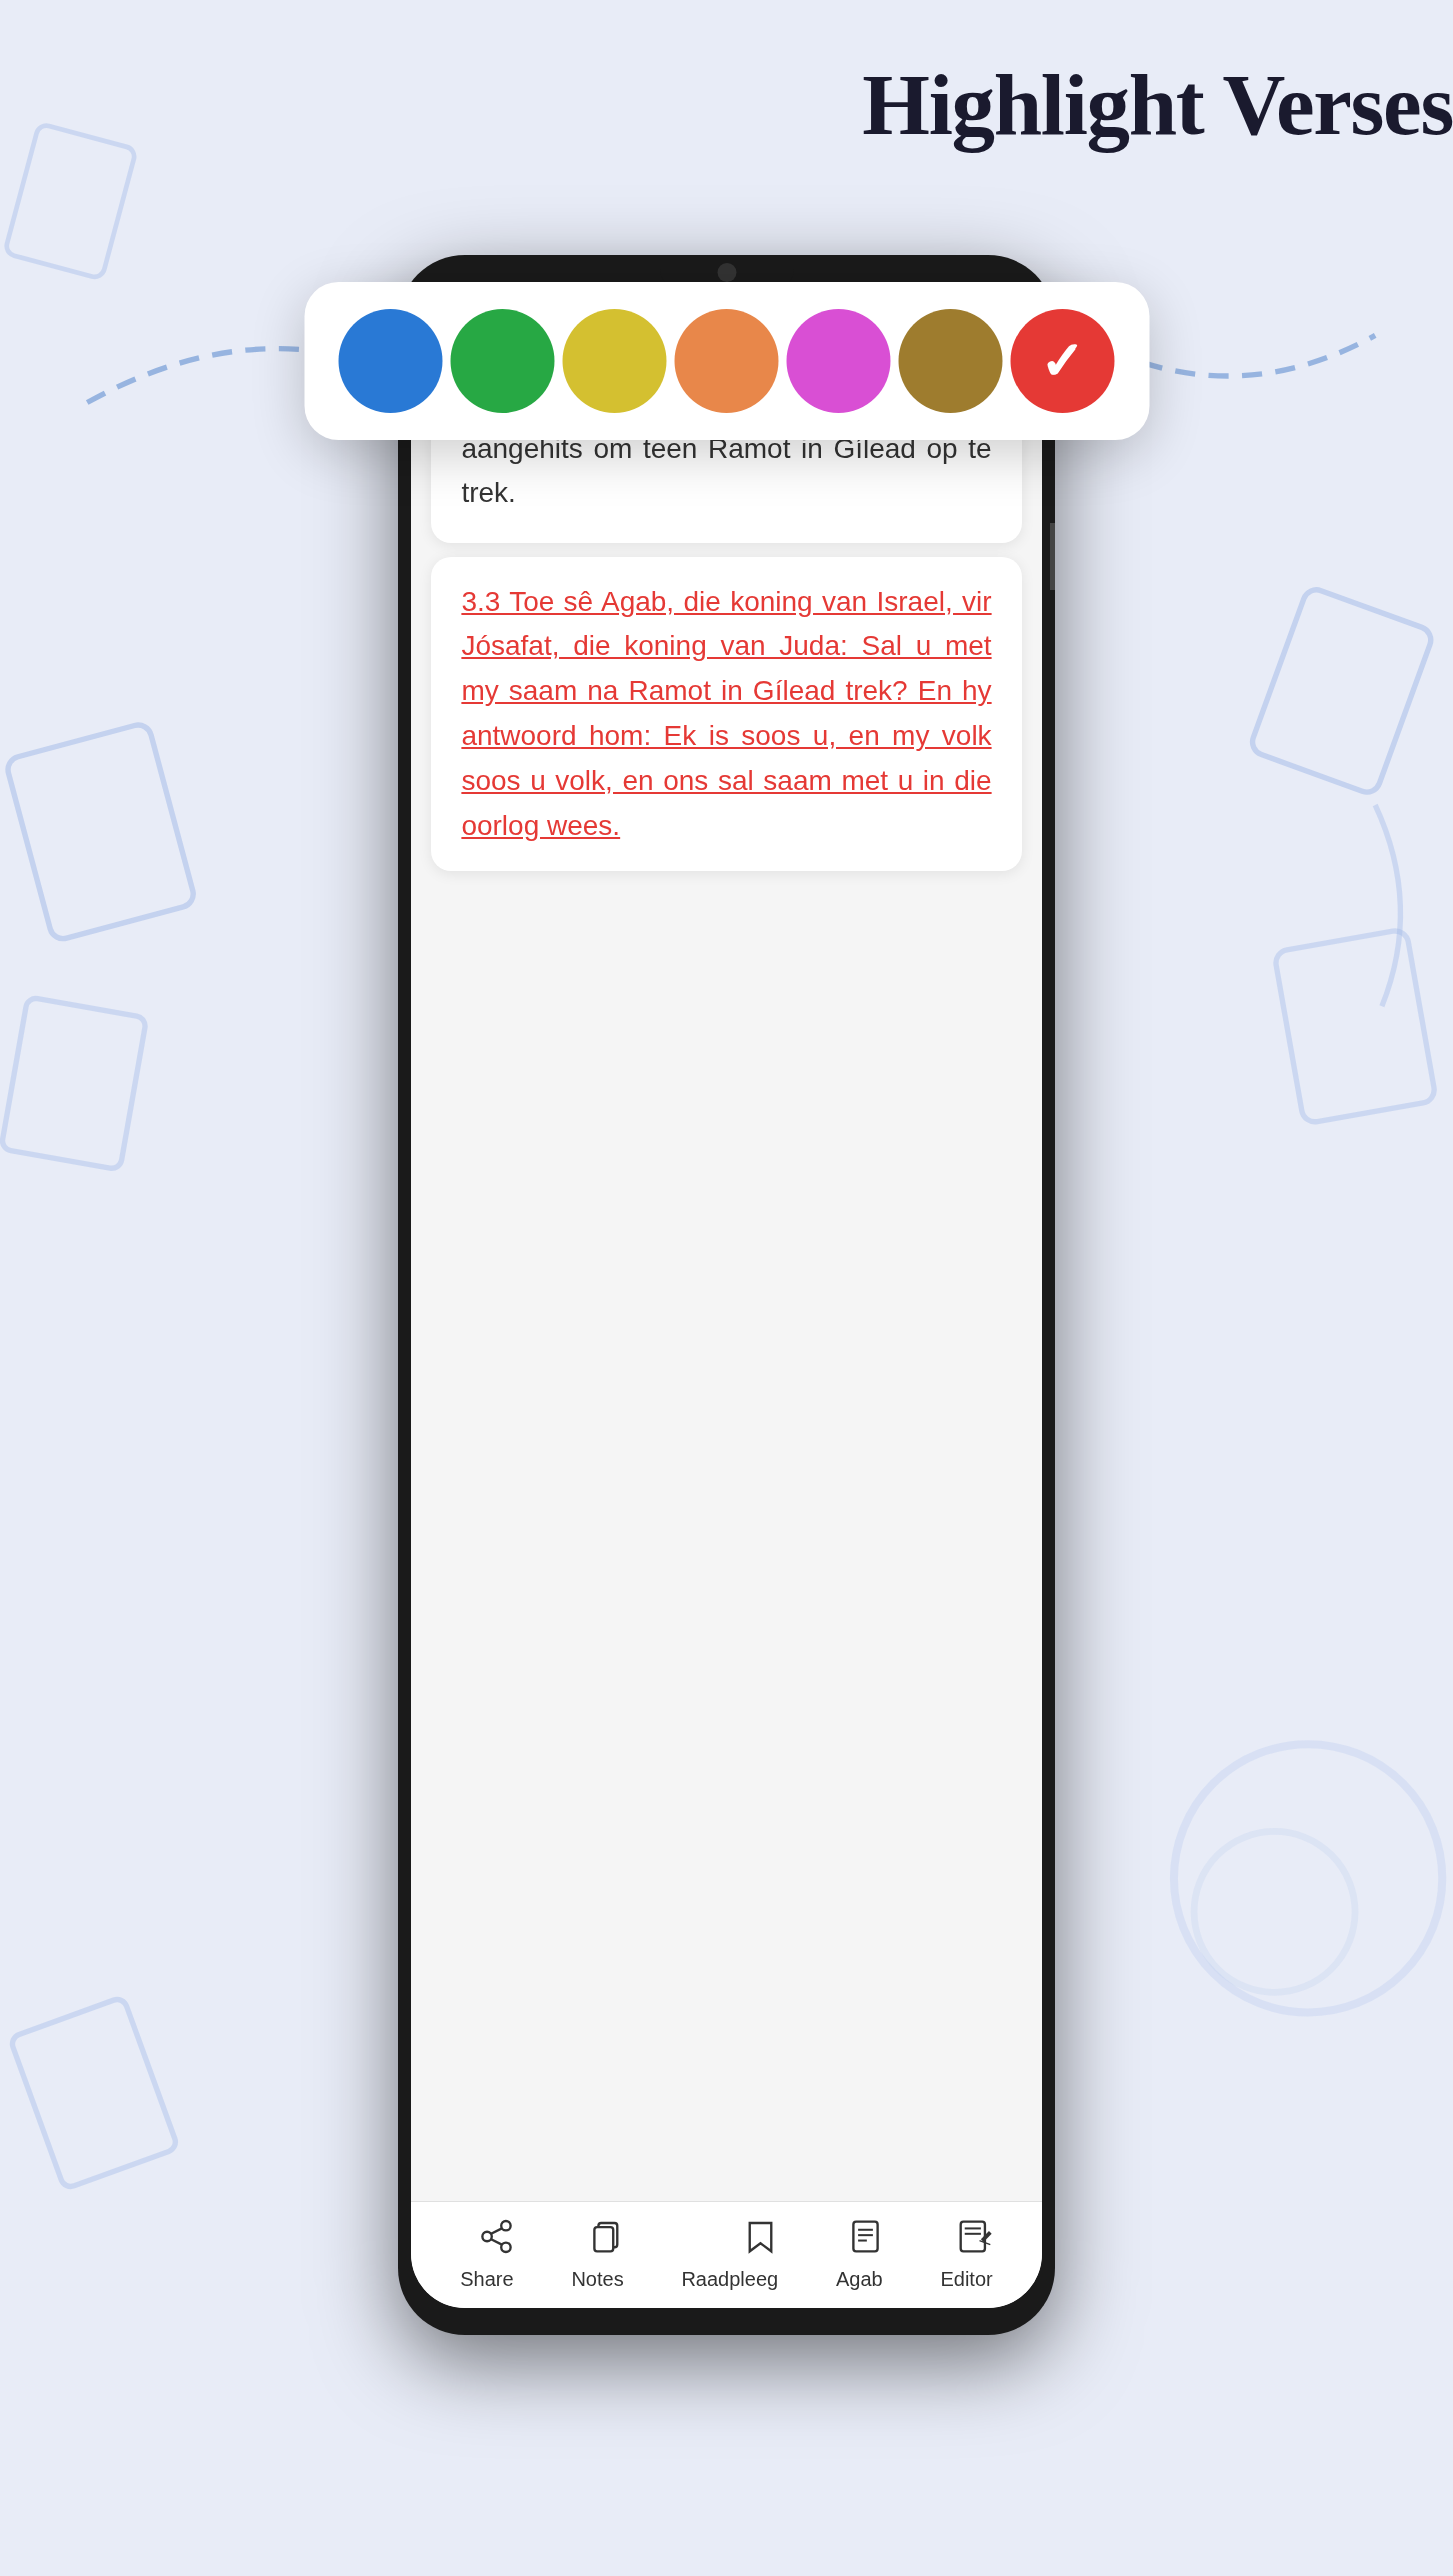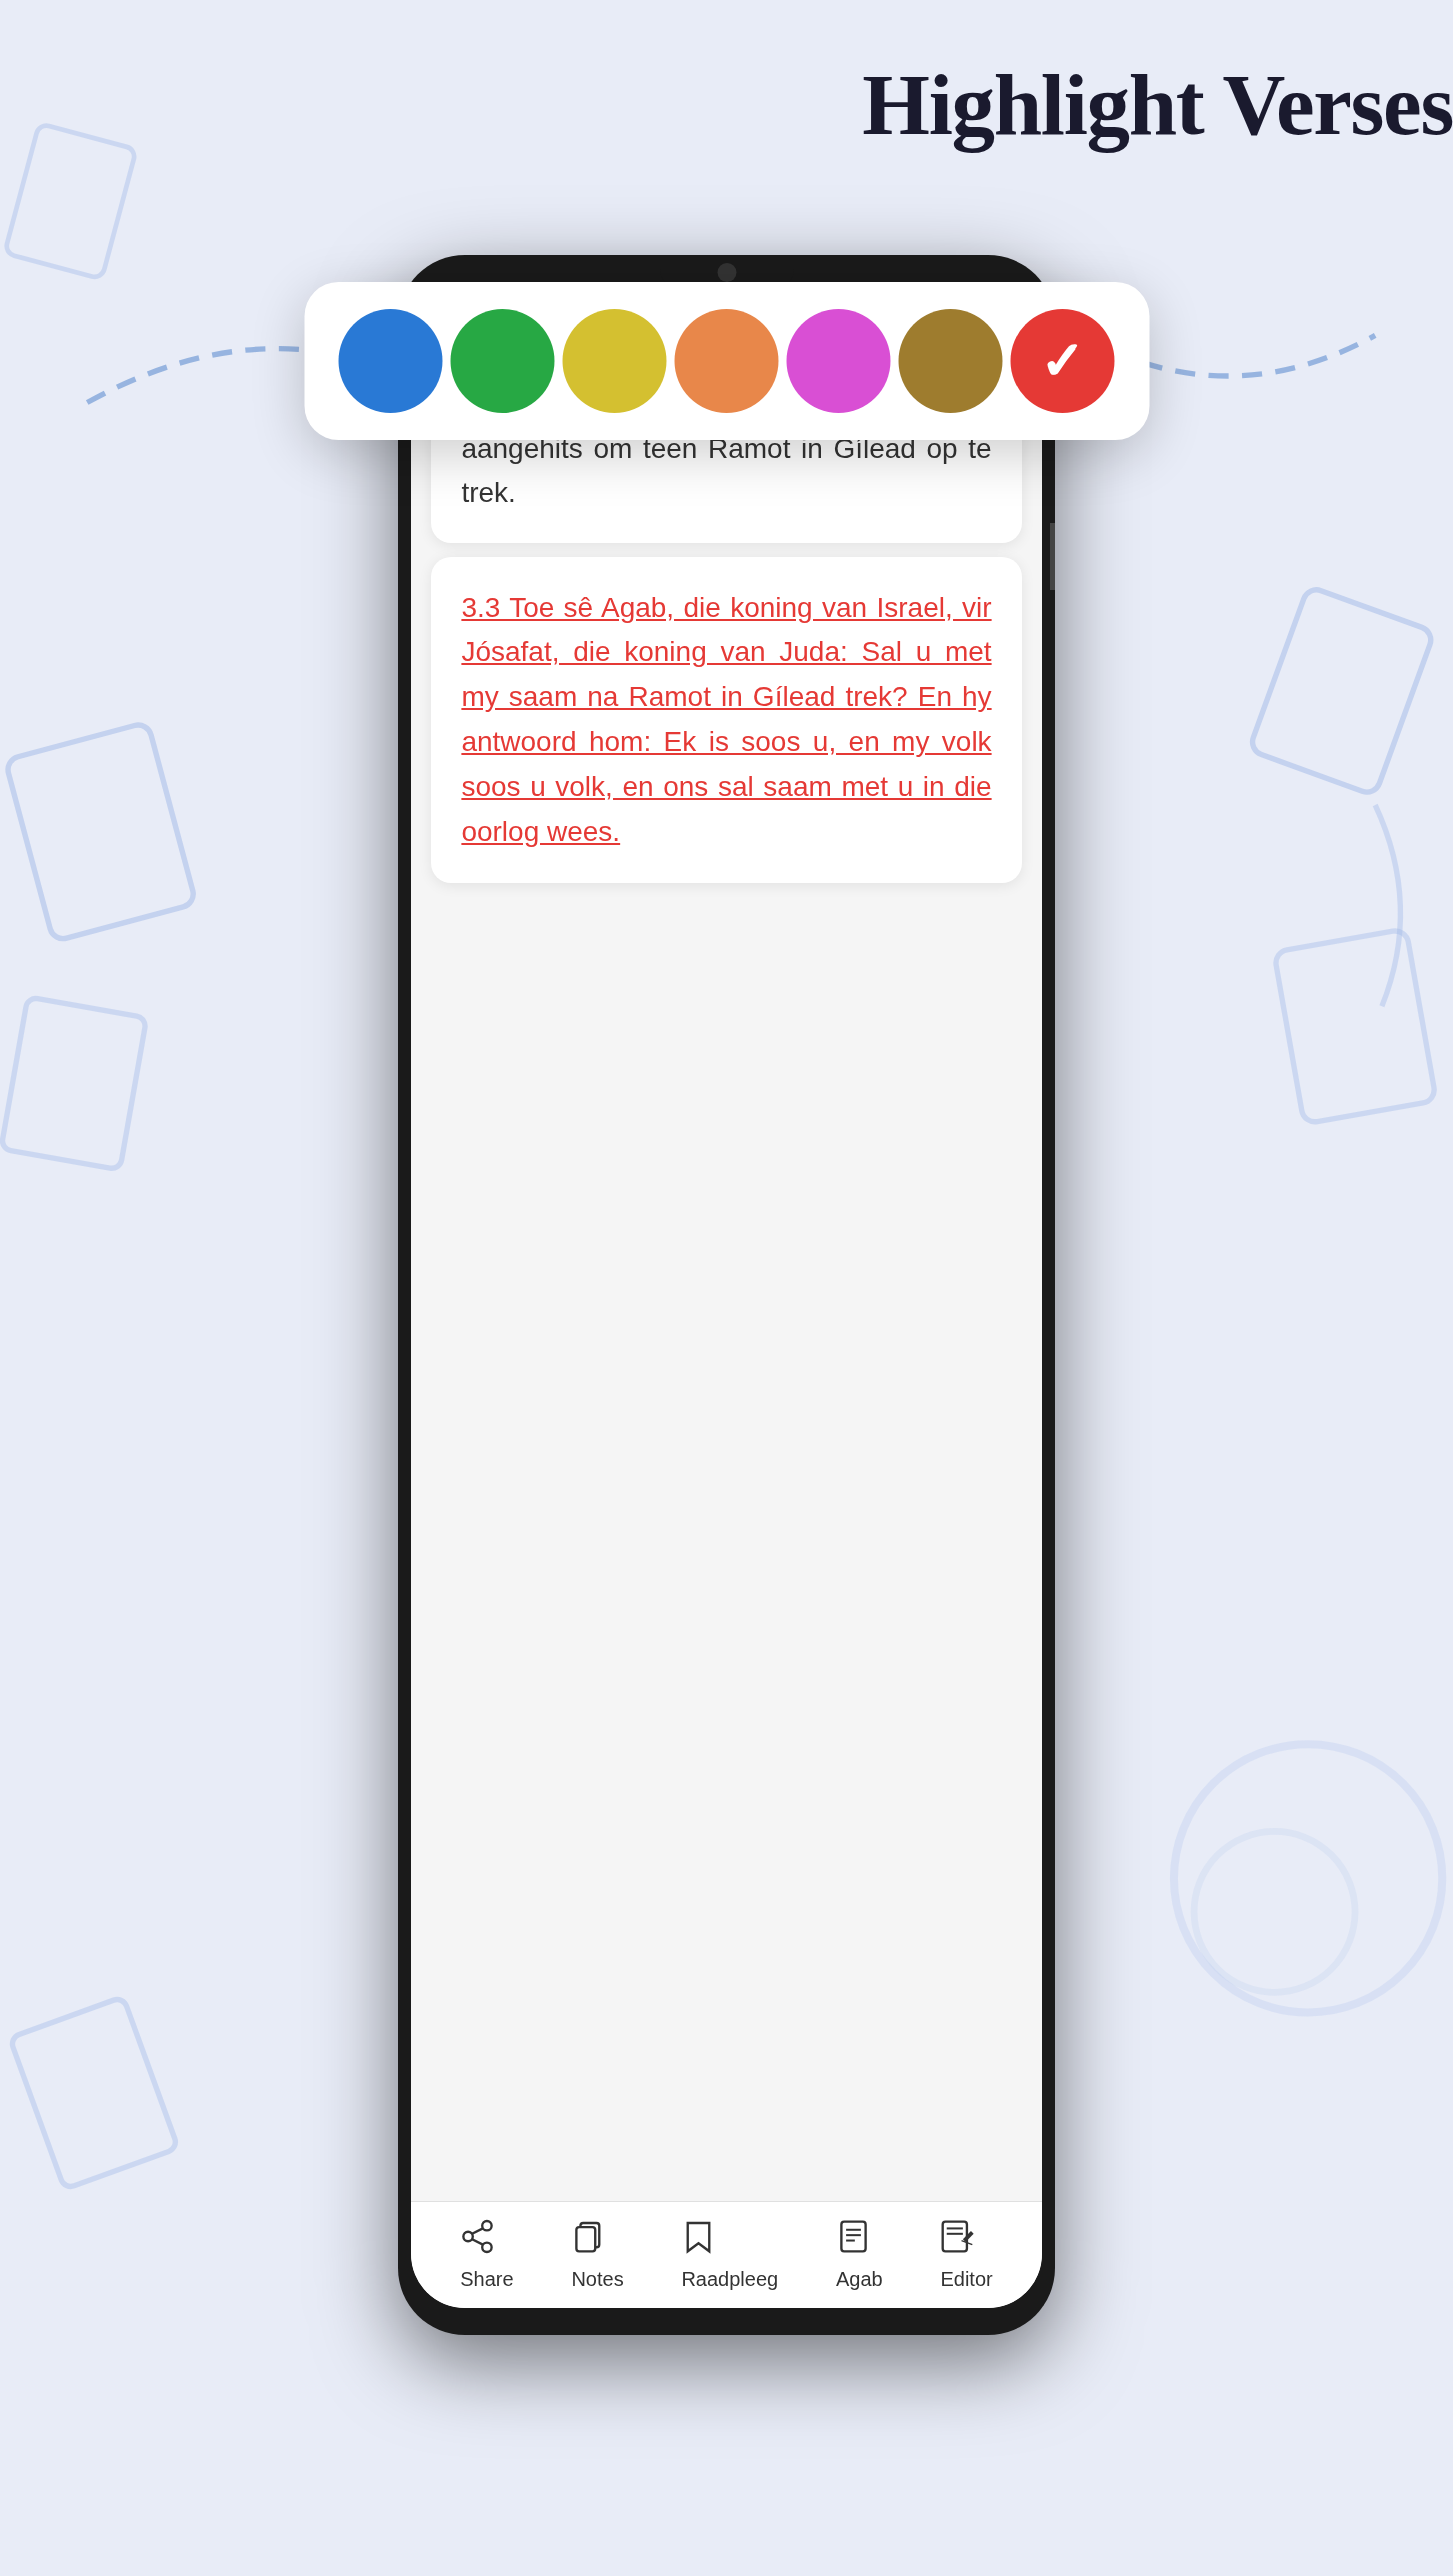--- a/index.html
+++ b/index.html
@@ -126,21 +126,21 @@
       padding: 13.4px 20px;
       display: flex;
       flex-direction: column;
       gap: 13.4px;
     }
 
     
     .verse-card {
       background: white;
       border-radius: 20px;
-      padding: 29px 30px;
+      padding: 23px 30px;
       box-shadow: 0 2.7px 13.4px rgba(0,0,0,0.08);
     }
 
     .verse-text {
       font-size: 28px;
       color: #333;
       line-height: 1.6;
       text-align: justify;
       font-family: Arial, sans-serif;
     }
@@ -161,21 +161,21 @@
       display: flex;
       align-items: center;
       justify-content: space-around;
       padding: 0 20px;
       border-radius: 0 0 54px 54px;
     }
 
     .bar-item {
       display: flex;
       flex-direction: column;
-      align-items: flex-start;
+      align-items: flex-end;
       gap: 5.4px;
       cursor: pointer;
     }
 
     .bar-icon {
       font-size: 35px;
       color: #333;
     }
 
     .bar-label {

